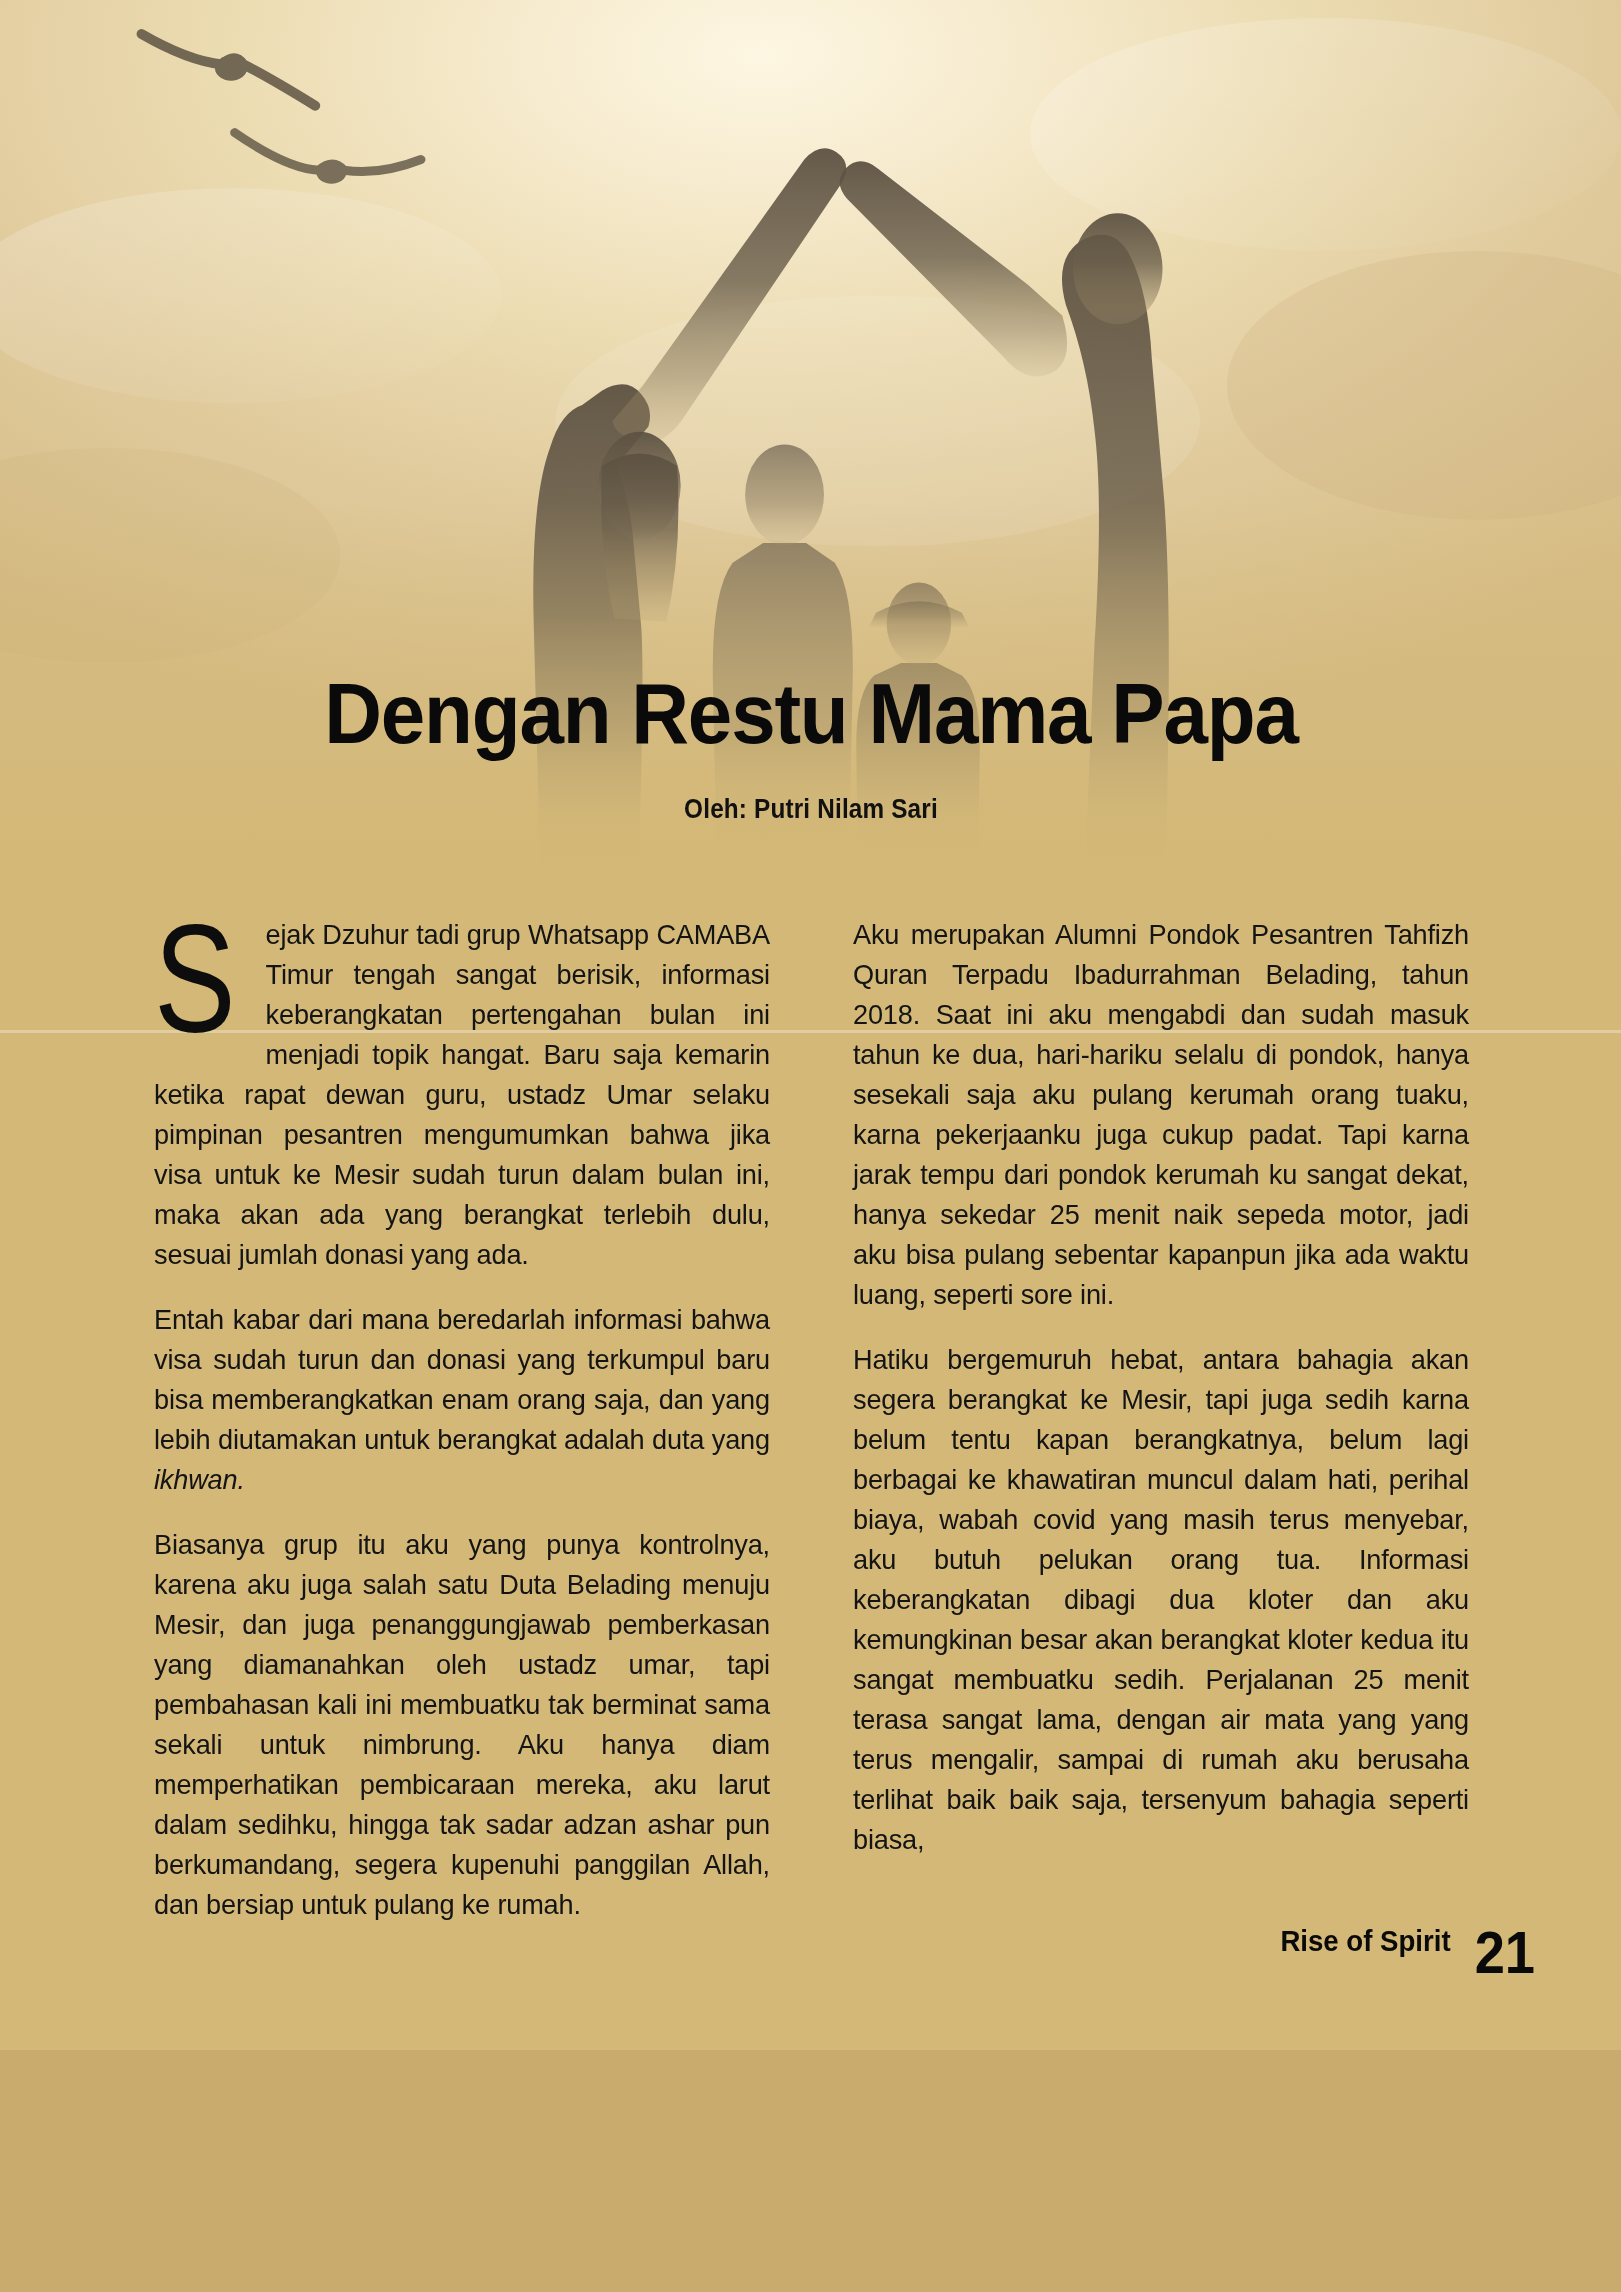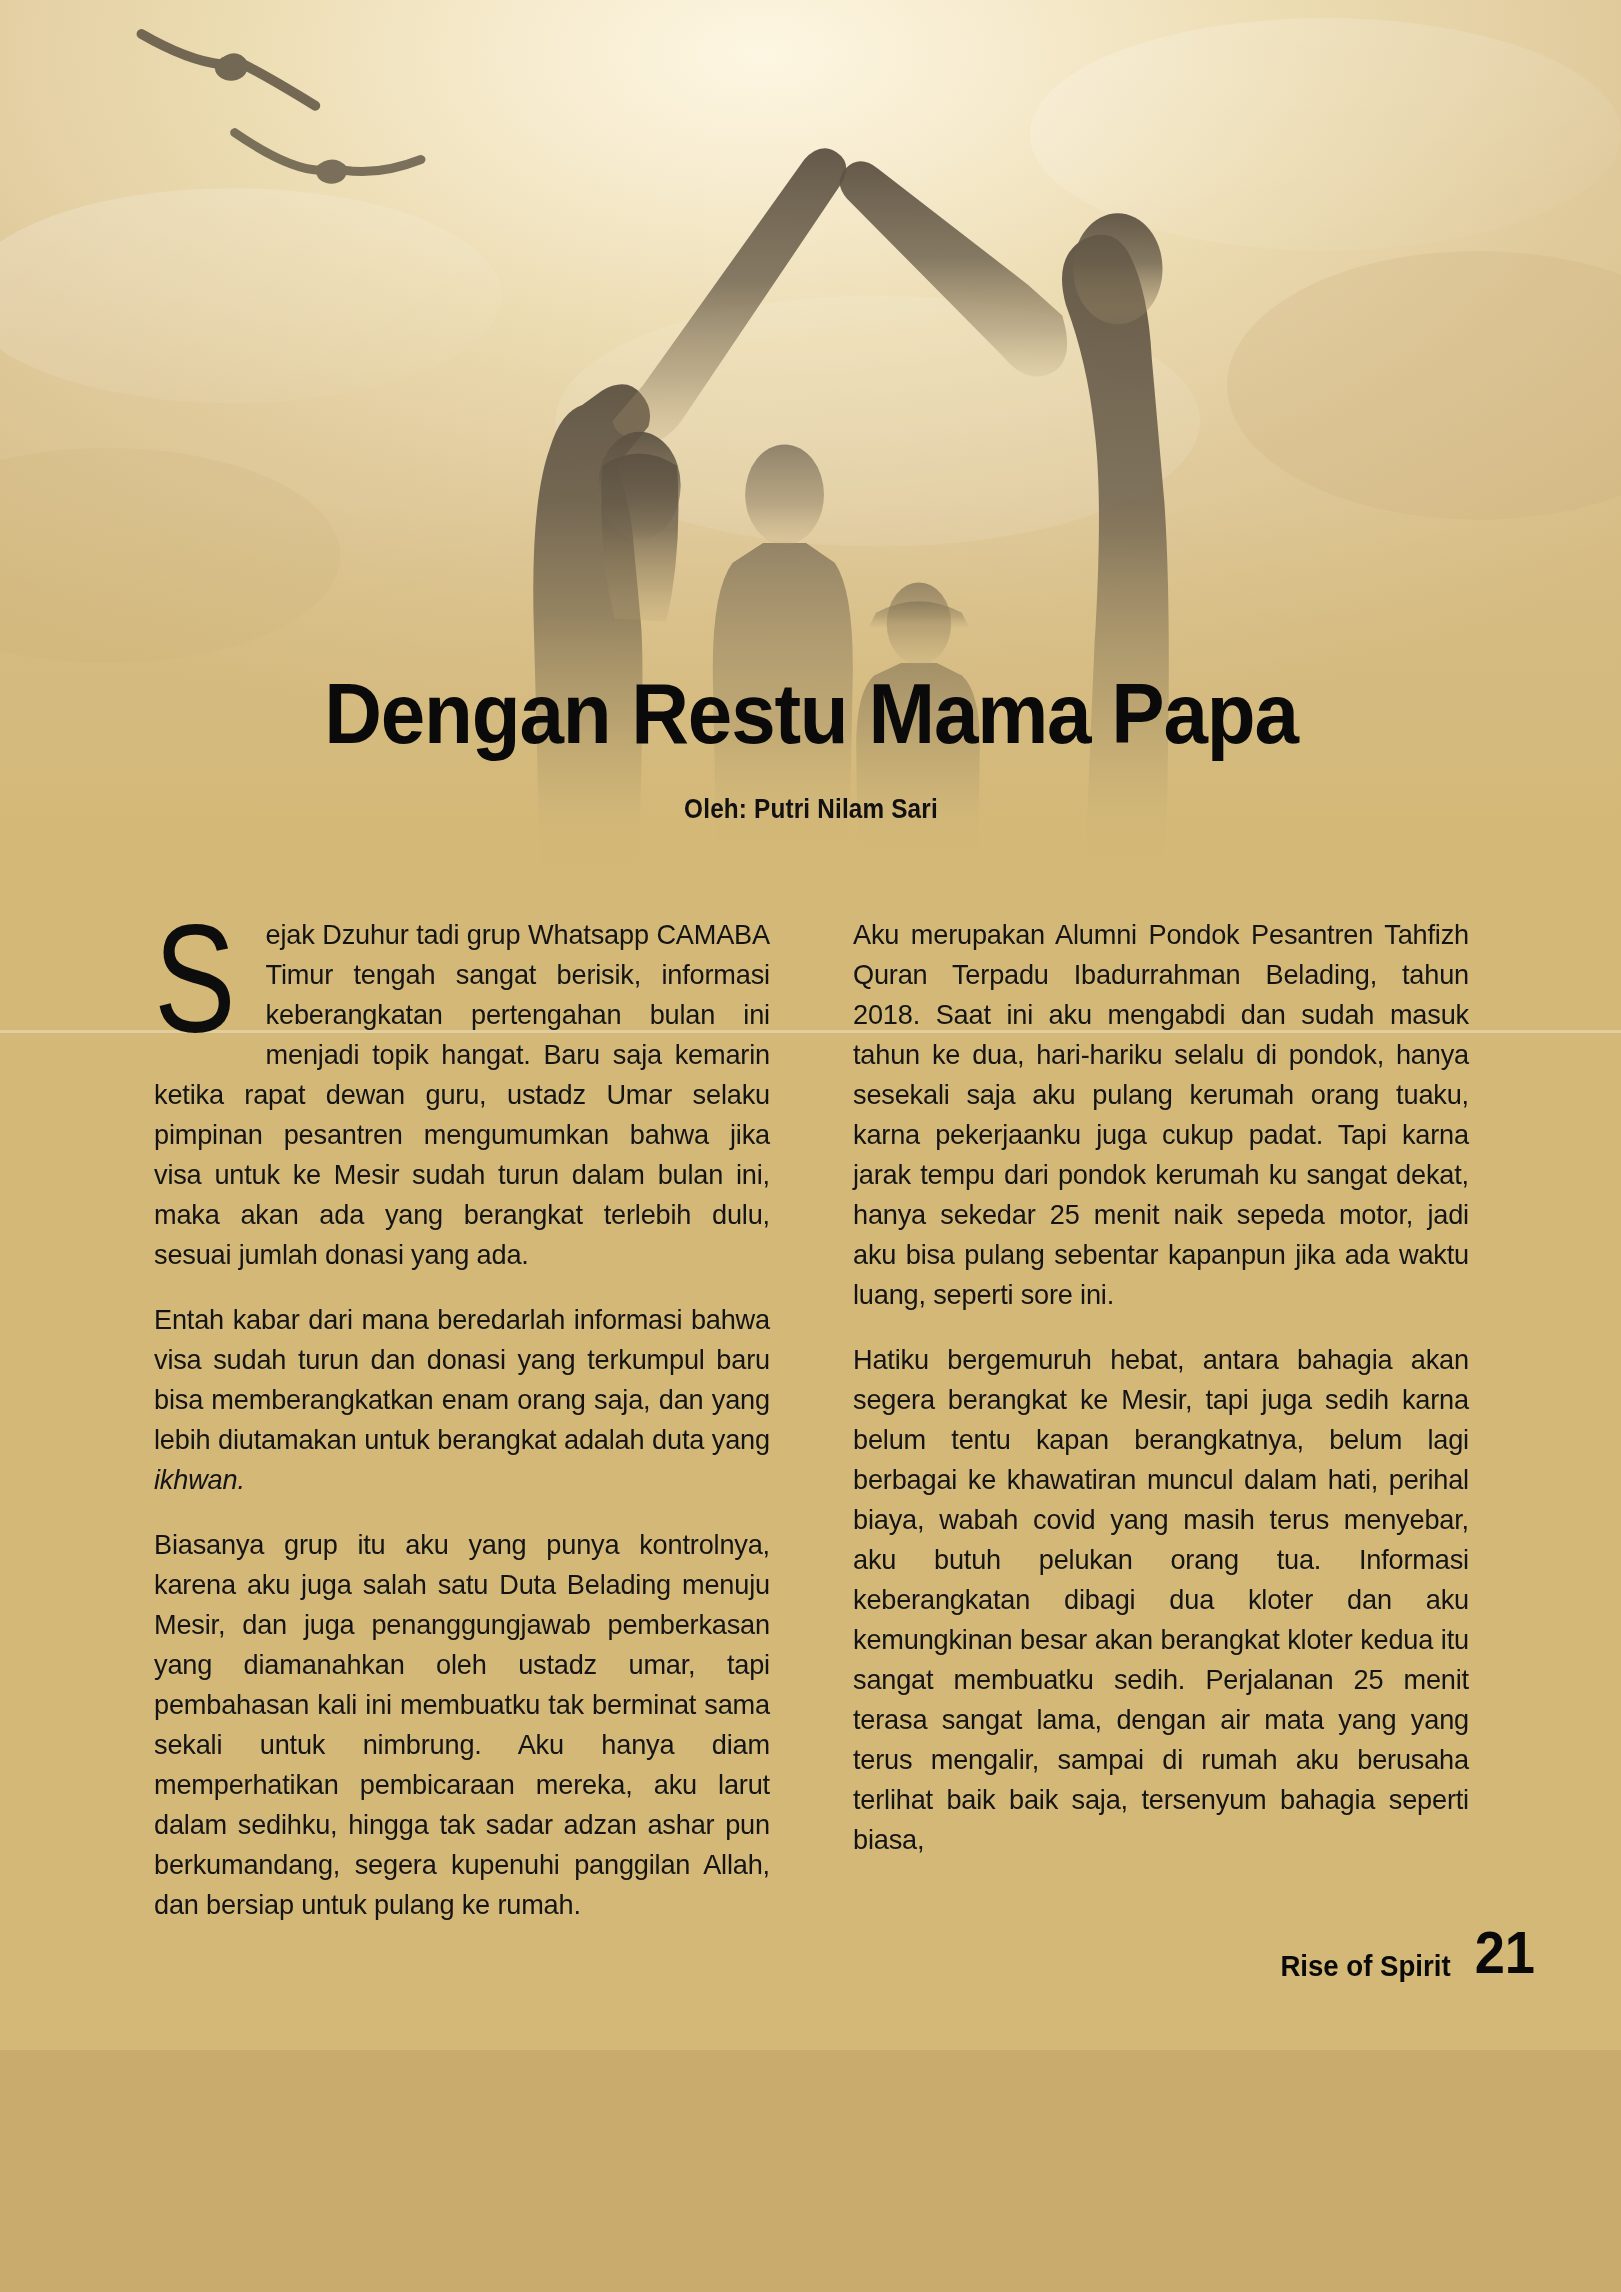--- a/index.html
+++ b/index.html
@@ -109,21 +109,21 @@
     transform: scaleX(0.82);
     transform-origin: left top;
   }
 
   
   #footer {
     position: absolute;
     right: 84px;
     bottom: 67px;
     display: flex;
-    align-items: flex-end;
+    align-items: flex-start;
     gap: 14.3px;
     z-index: 8;
   }
   #footer-label {
     font-family: "Liberation Sans", sans-serif;
     font-weight: 700;
     font-size: 30px;
     color: #0a0a0a;
     letter-spacing: 0px;
     transform: scaleX(0.92);

